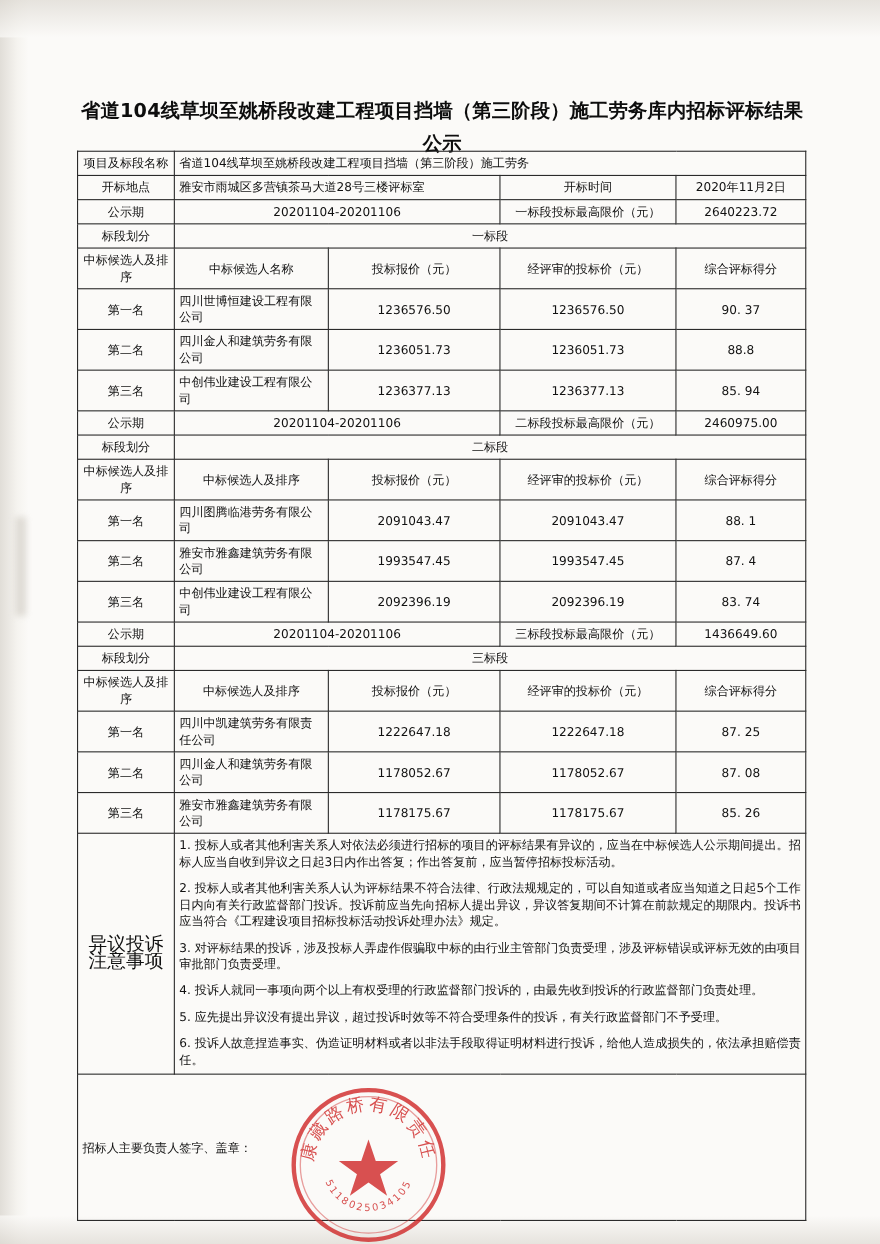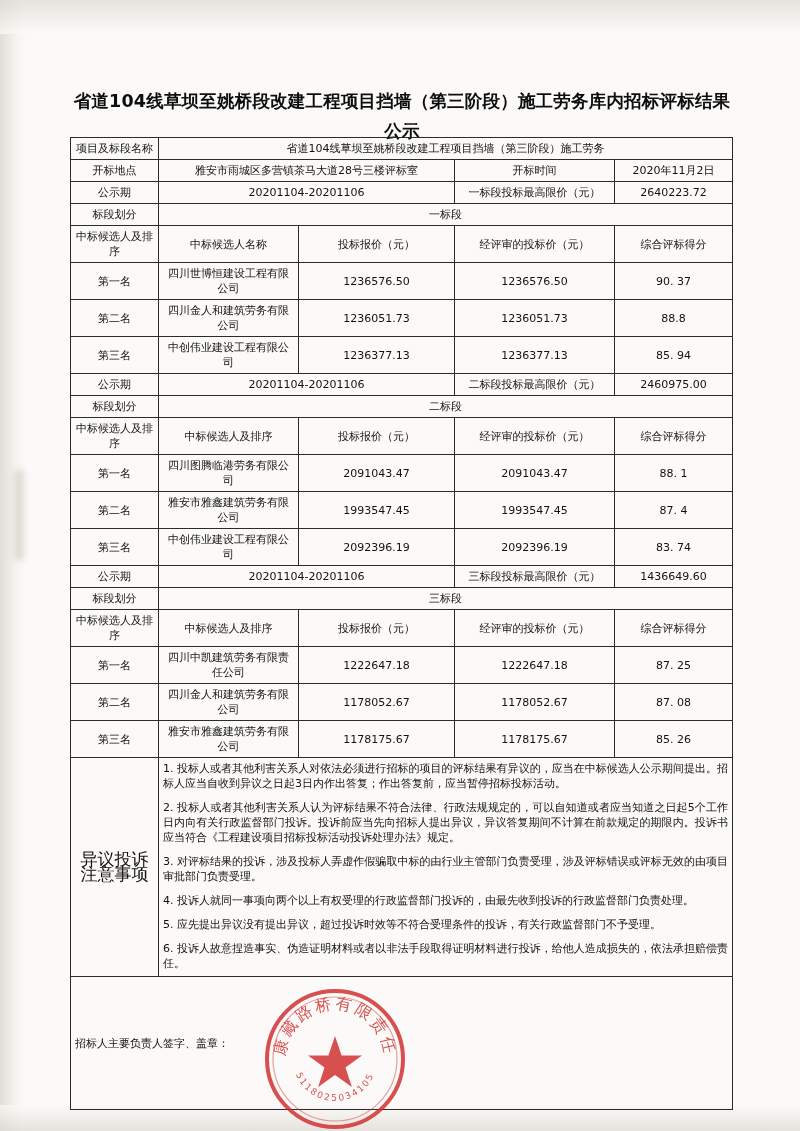--- a/index.html
+++ b/index.html
@@ -80,21 +80,21 @@
     font-size: 11px;
     color: #111;
   }
   table.main td {
     border: 1px solid #2b2b2b;
     padding: 3px 4px;
     vertical-align: middle;
     line-height: 15px;
   }
   .c { text-align: center; }
-  .l { text-align: center; margin-left: 26px; }
+  .l { text-align: left; margin-left: 26px; }
   .row-h { height: 22px; }
   .tall { height: 30px; }
 
   .note-cell {
     text-align: left;
     vertical-align: top;
     padding: 6px 8px 6px 8px;
     font-size: 11px;
     line-height: 17px;
   }

